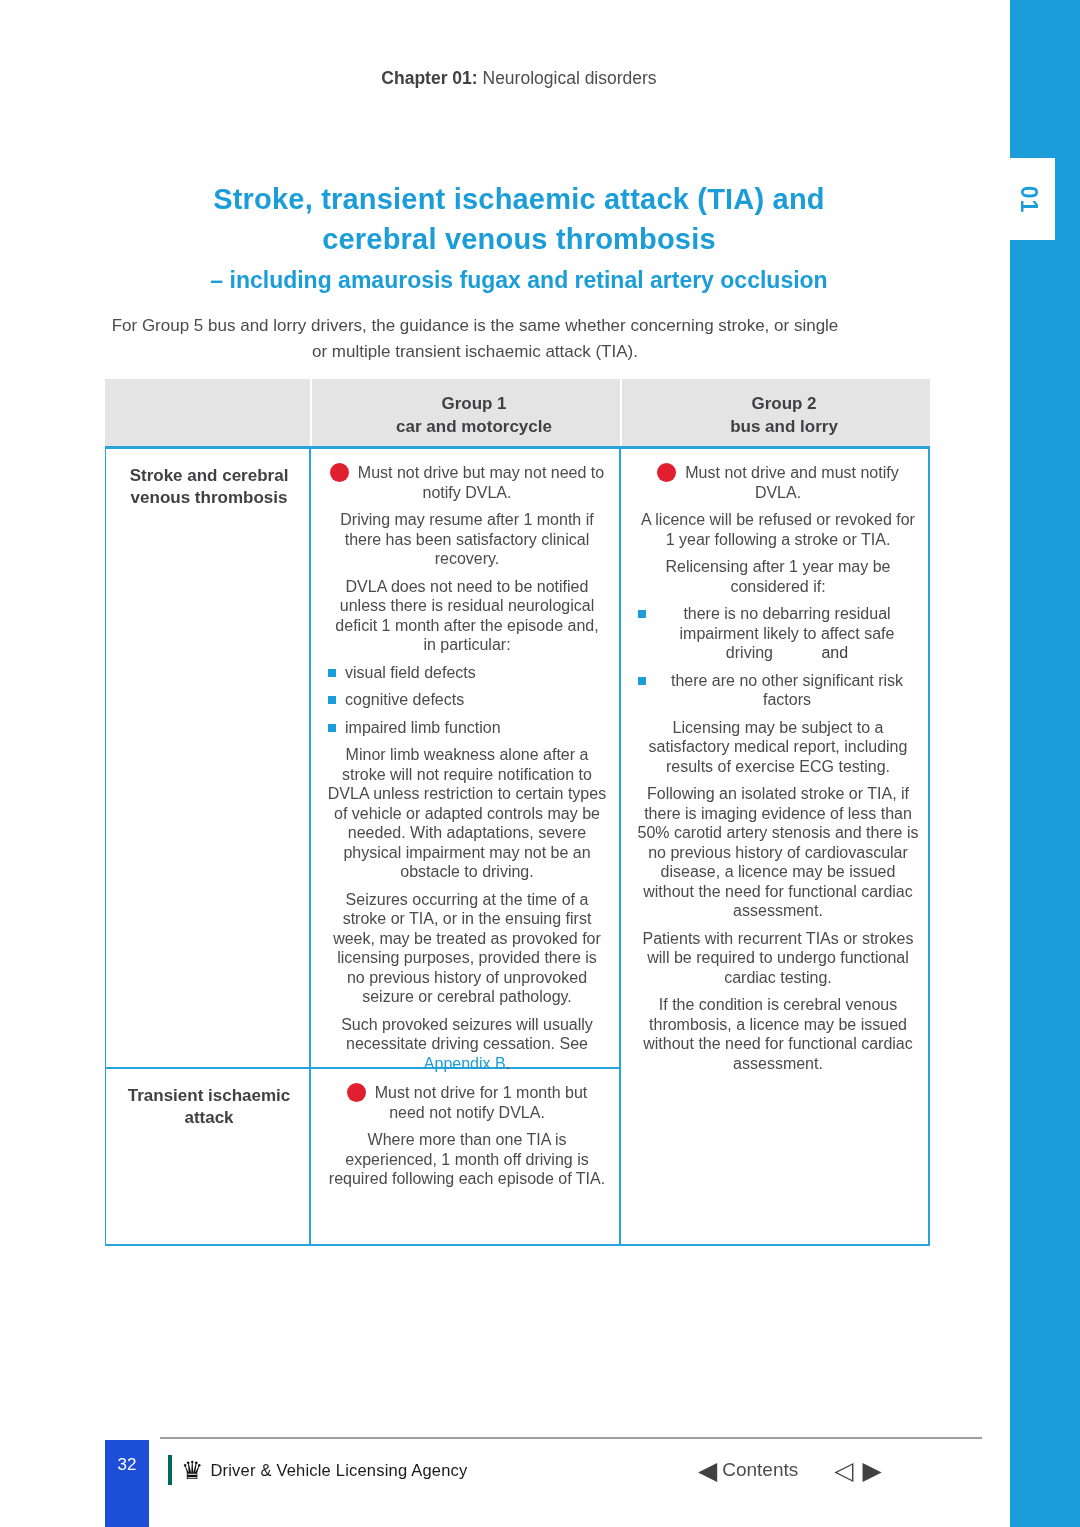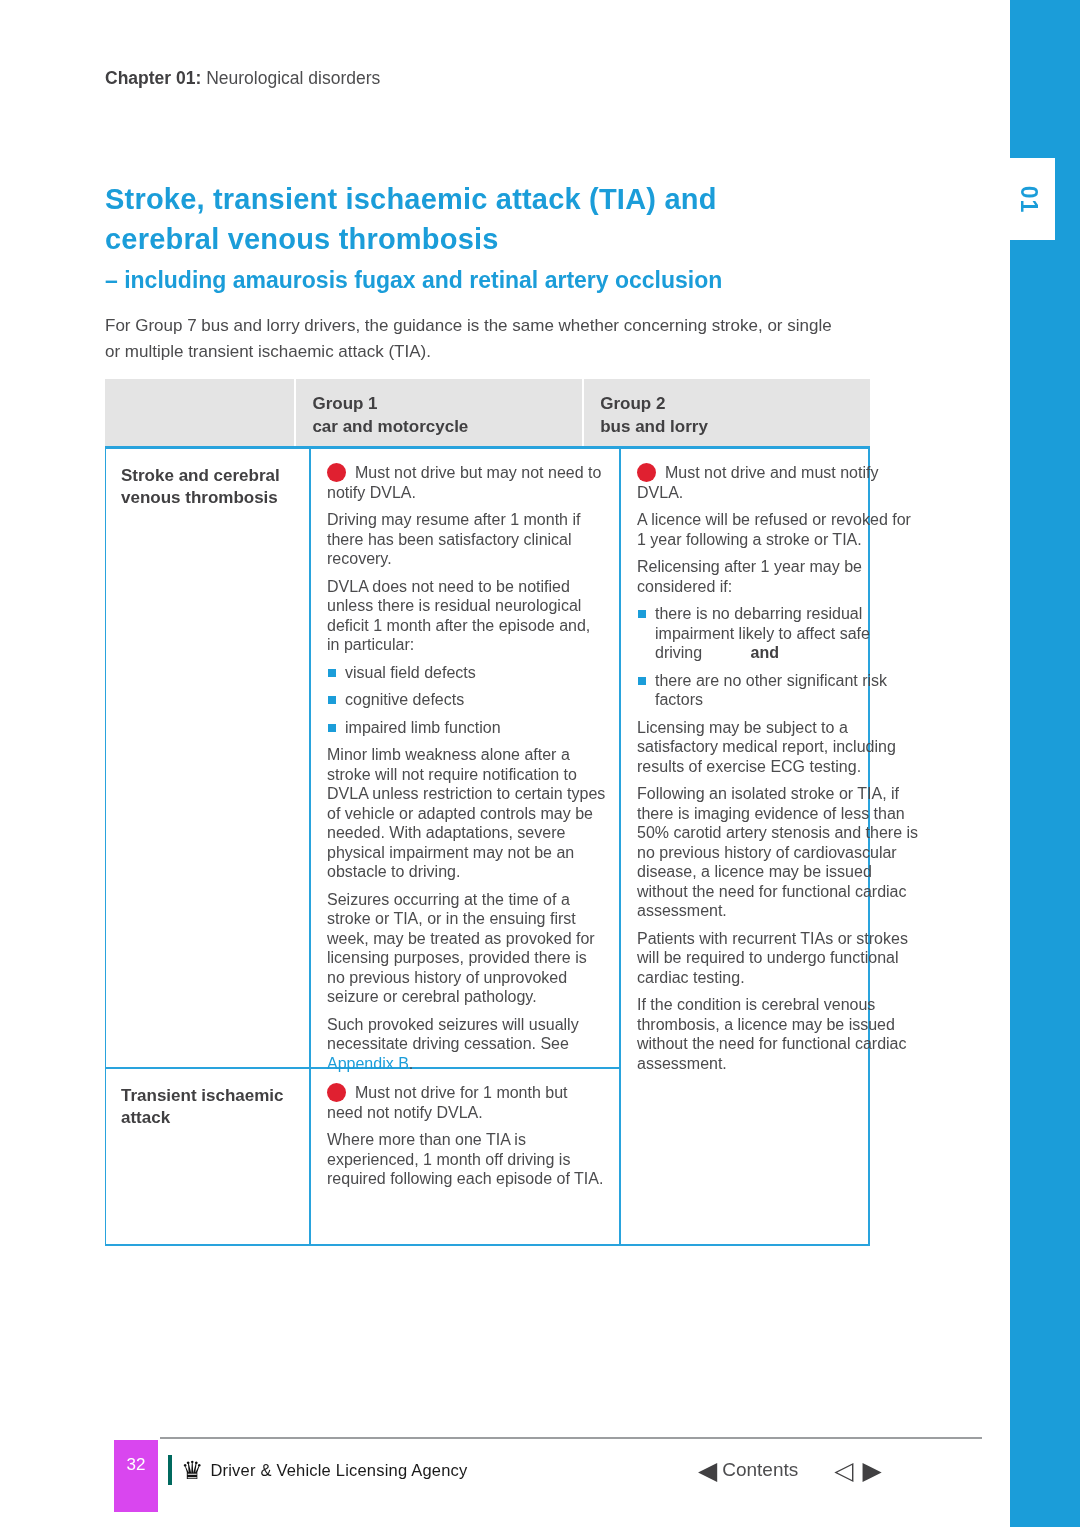--- a/index.html
+++ b/index.html
@@ -4,32 +4,32 @@
 <style>
   * { margin:0; padding:0; box-sizing:border-box; }
   html,body { width:1080px; height:1527px; }
   body {
     position:relative;
     background:#ffffff;
     font-family:"Liberation Sans","DejaVu Sans",sans-serif;
     color:#4b4b4d;
     overflow:hidden;
   }
-  .content { position:absolute; left:105px; top:66px; width:828px; }
+  .content { position:absolute; left:105px; top:66px; width:828px;text-align:center; }
 
   .chapter { font-size:17.5px; color:#4d4d4f; line-height:24px; }
   .chapter .b { font-weight:bold; color:#414042; }
 
   .title { margin-top:89px; color:#1b9dd9; font-weight:bold; font-size:29px; line-height:40px; letter-spacing:0.2px; }
   .subtitle { margin-top:6px; color:#1b9dd9; font-weight:bold; font-size:23px; line-height:30px; }
 
   .intro { margin-top:18px; font-size:17px; line-height:25.5px; max-width:740px; color:#4b4b4d; }
 
   
-  .gtable { margin-top:15px; width:765px; }
+  .gtable { margin-top:15px; width:825px; }
   .thead { display:flex; background:#e4e4e4; height:70px; border-bottom:3px solid #29a3dd; }
   .thead .hc { padding-top:13px; font-weight:bold; color:#414042; font-size:17px; line-height:23px; }
   .hc0 { width:205px; }
   .hc1 { width:310px; padding-left:16px; border-left:2px solid #ffffff; }
   .hc2 { width:310px; padding-left:16px; border-left:2px solid #ffffff; }
 
   .tbody {
     display:grid;
     grid-template-columns:205px 310px 310px;
     grid-template-rows:620px 175px;
@@ -44,28 +44,28 @@
   .span2 { grid-row:span 2; }
 
   .para { margin-bottom:8px; }
   .dot {
     display:inline-block; width:19px; height:19px; border-radius:50%;
     background:#e02030; margin-right:9px; vertical-align:-4px;
   }
   .bullets { margin:2px 0 8px 0; }
   .bullet-row { display:flex; margin-bottom:8px; }
   .sq { flex:0 0 8px; width:8px; height:8px; background:#1b9dd9; margin:6px 9px 0 1px; }
-  .bold { font-weight:bold; color:#414042;margin-left:44px; }
+  .bold { font-weight:normal; color:#414042;margin-left:44px; }
   .link { color:#1b9dd9; cursor:pointer; }
 
   
   .footer-rule { position:absolute; left:160px; top:1437px; width:822px; height:2px; background:#9c9ea0; }
   .page-badge {
-    position:absolute; left:114px; top:1440px; width:44px; height:72px;
-    background:#d946ef; color:#ffffff; font-size:17px; text-align:center; padding-top:15px;
+    position:absolute; left:105px; top:1440px; width:44px; height:87px;
+    background:#1d4ed8; color:#ffffff; font-size:17px; text-align:center; padding-top:15px;
   }
   .dvla { position:absolute; left:168px; top:1450px; height:40px; display:flex; align-items:center; }
   .teal-bar { width:4px; height:30px; background:#00695e; margin-right:9px; }
   .crown { font-family:"DejaVu Sans",sans-serif; font-size:25px; color:#111111; line-height:25px; margin-right:7px; }
   .dvla-name { font-size:16.5px; color:#1a1a1a; letter-spacing:0.2px;text-align:center; }
 
   .nav { position:absolute; left:698px; top:1450px; height:40px; display:flex; align-items:center; }
   .tri { font-family:"DejaVu Sans",sans-serif; font-size:25px; color:#414042; line-height:25px; }
   .contents-label { font-size:19px; color:#4d4d4f; margin:0 0 0 5px; }
   .nav-prev { margin-left:36px; }
@@ -86,21 +86,21 @@
 
 <div class="content">
   <div class="chapter"><span class="b">Chapter 01:</span><span> Neurological disorders</span></div>
 
   <div class="title">
     <div>Stroke, transient ischaemic attack (TIA) and</div>
     <div>cerebral venous thrombosis</div>
   </div>
   <div class="subtitle">– including amaurosis fugax and retinal artery occlusion</div>
 
-  <div class="intro">For Group 7 bus and lorry drivers, the guidance is the same whether concerning stroke, or single or multiple transient ischaemic attack (TIA).</div>
+  <div class="intro">For Group 5 bus and lorry drivers, the guidance is the same whether concerning stroke, or single or multiple transient ischaemic attack (TIA).</div>
 
   <div class="gtable">
     <div class="thead">
       <div class="hc hc0"></div>
       <div class="hc hc1">
         <div>Group 1</div>
         <div>car and motorcycle</div>
       </div>
       <div class="hc hc2">
         <div>Group 2</div>

